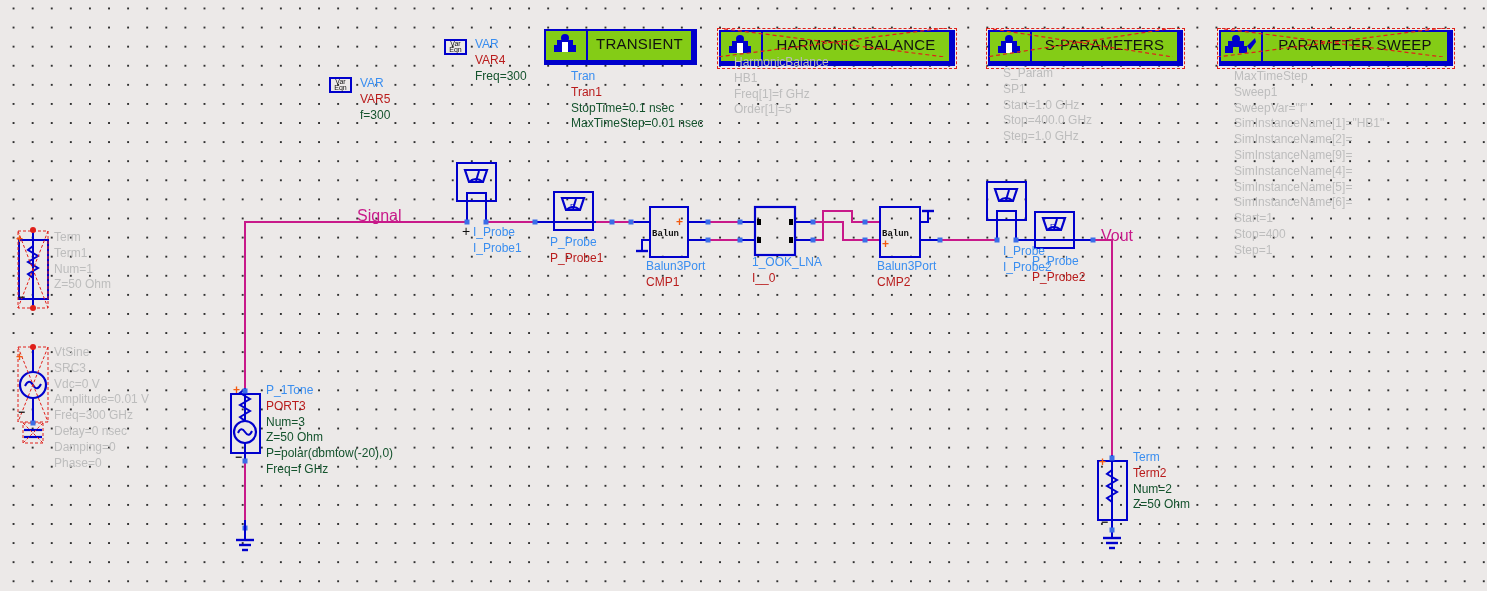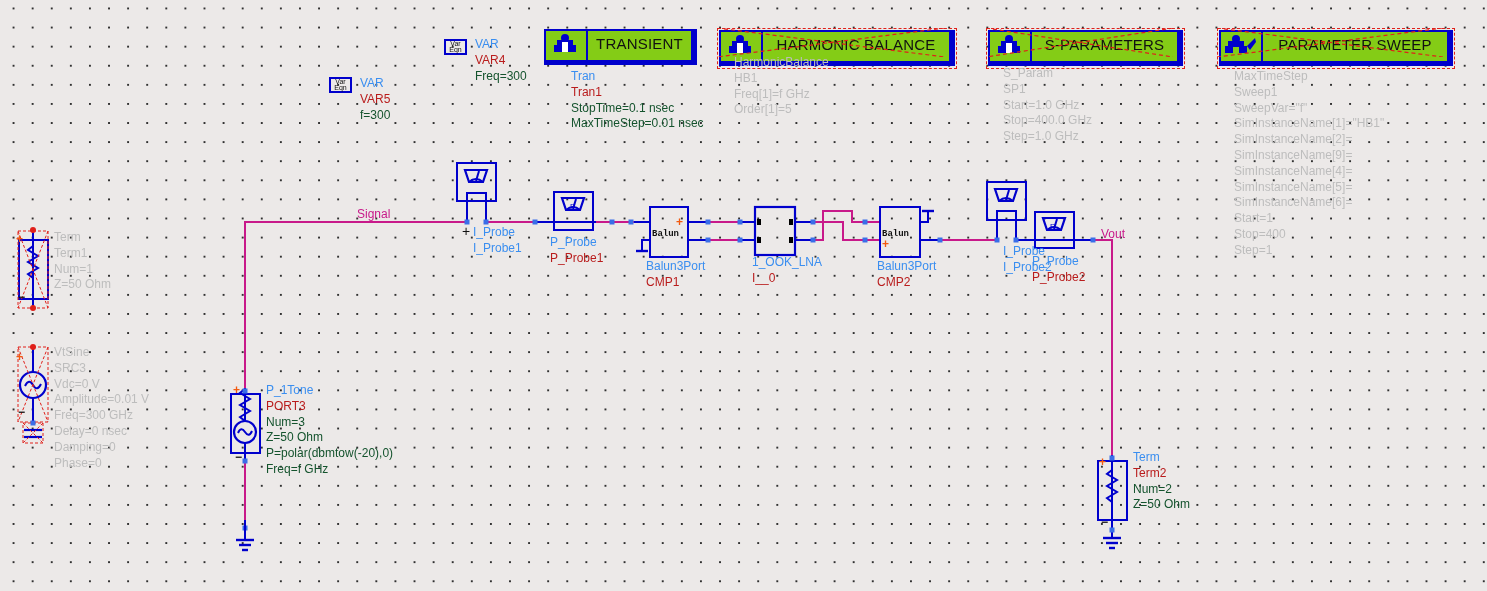--- a/index.html
+++ b/index.html
@@ -18,21 +18,21 @@
   .c-inst { color:#b91c1c; }
   .c-par  { color:#14532d; }
   .dis div { color:#BDBDBD !important; }
   .ctrl {
     position:absolute; height:36px; border:2px solid #0000CC; border-bottom-width:5px; border-right-width:6px;
     background:#84cc16; box-sizing:border-box;
   }
   .ctrl .ico { position:absolute; left:0; top:0; width:40px; height:100%; border-right:2px solid #0000CC; }
   .ctrl .ttl { position:absolute; left:42px; right:0; top:4px; text-align:center; font-size:15px; color:#111; letter-spacing:0.2px; }
   .ctrl .xout { position:absolute; left:-4px; top:-4px; right:-8px; bottom:-8px; border:1.5px dashed #E0201A; pointer-events:none; }
-  .wirelbl { position:absolute; font-size:12px; color:#C8198A; }
+  .wirelbl { position:absolute; font-size:16px; color:#C8198A; }
 </style>
 </head>
 <body>
 
 <svg id="schem" width="1487" height="591" xmlns="http://www.w3.org/2000/svg">
   <defs>
     <g id="meter">
       <path d="M-11,-7 L11,-7 L7,5 L-7,5 Z" fill="none" stroke="#0000CC" stroke-width="2.2"></path>
       <path d="M-7,5 Q0,-1 7,5" fill="none" stroke="#0000CC" stroke-width="2"></path>
       <line x1="0" y1="4" x2="3" y2="-6" stroke="#0000CC" stroke-width="2"></line>

